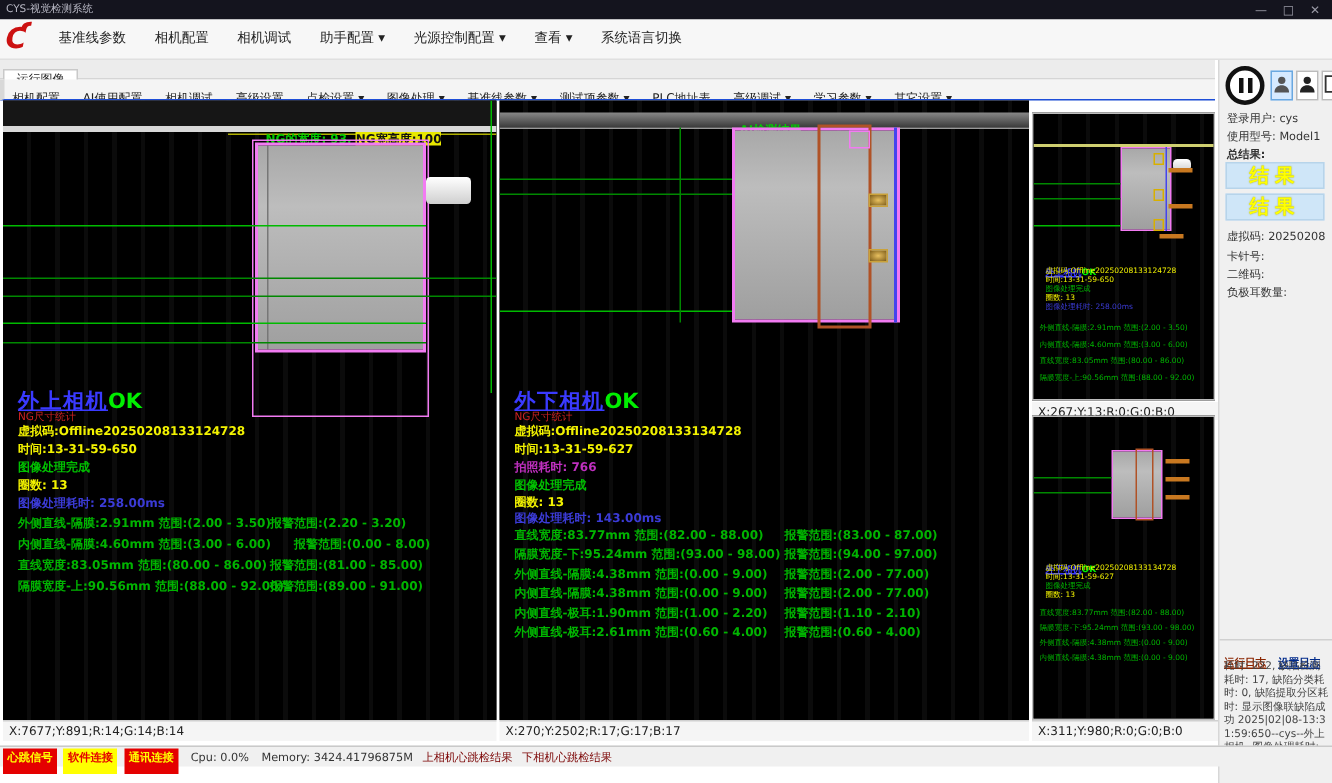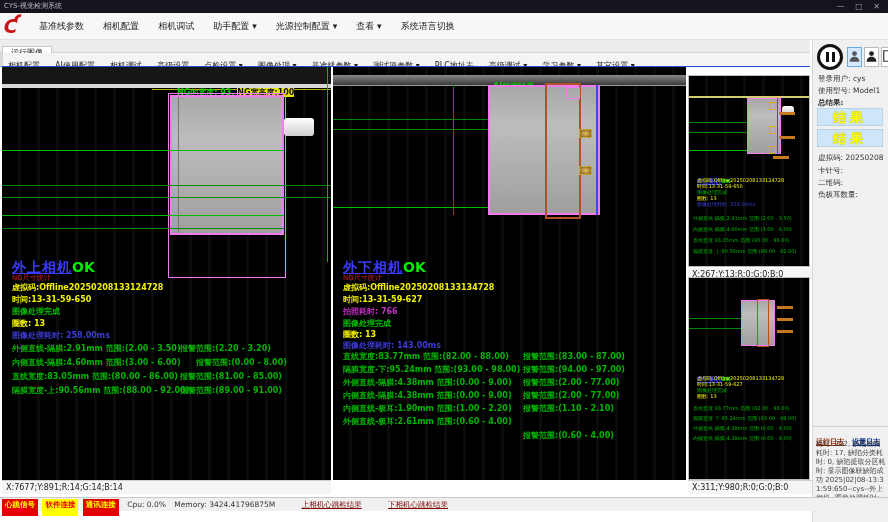--- a/index.html
+++ b/index.html
@@ -75,21 +75,21 @@
   .mini-b { font-size:5px; color:#3b3bd6; white-space:nowrap; }
   .tagbox { position:absolute; width:7px; height:8px; border:1px solid #d8b000; }
   .tagtxt { position:absolute; width:16px; height:3px; background:#c87820; }
 
   
   #statusbar { left:0; top:497px; width:888px; height:14px; background:#f0f0f0; border-top:1px solid #c9c9c9; font-size:7.5px; line-height:13px; }
   .badge { display:inline-block; padding:0 3px; margin-left:2px; font-weight:bold; height:17px; line-height:11px; margin-top:1px; vertical-align:top; }
   .badge.red { background:#e40000; color:#ffff00; }
   .badge.yellow { background:#ffff00; color:#e40000; }
   .sb-text { color:#333; margin-left:6px; }
-  .sb-link { color:#7a0000; text-decoration:underline; margin-left:24px; }
+  .sb-link { color:#7a0000; margin-left:4px; }
   svg { display:block; }
 </style>
 </head>
 <body>
 
 <div id="app">
 
   <div id="titlebar" class="abs">
     <span>CYS-视觉检测系统</span>
     <span id="win-controls" class="abs">
@@ -197,22 +197,23 @@
     <div class="abs t-mag" style="left:10px;top:239px;">拍照耗时: 766</div>
     <div class="abs t-grn" style="left:10px;top:251px;">图像处理完成</div>
     <div class="abs t-yel" style="left:10px;top:262px;">圈数: 13</div>
     <div class="abs t-blu" style="left:10px;top:273px;">图像处理耗时: 143.00ms</div>
 
     <div class="mrow" style="left:10px;top:284px;"><span>直线宽度:83.77mm 范围:(82.00 - 88.00)</span><span class="abs" style="left:180px;">报警范围:(83.00 - 87.00)</span></div>
     <div class="mrow" style="left:10px;top:297px;"><span>隔膜宽度-下:95.24mm 范围:(93.00 - 98.00)</span><span class="abs" style="left:180px;">报警范围:(94.00 - 97.00)</span></div>
     <div class="mrow" style="left:10px;top:310px;"><span>外侧直线-隔膜:4.38mm 范围:(0.00 - 9.00)</span><span class="abs" style="left:180px;">报警范围:(2.00 - 77.00)</span></div>
     <div class="mrow" style="left:10px;top:323px;"><span>内侧直线-隔膜:4.38mm 范围:(0.00 - 9.00)</span><span class="abs" style="left:180px;">报警范围:(2.00 - 77.00)</span></div>
     <div class="mrow" style="left:10px;top:336px;"><span>内侧直线-极耳:1.90mm 范围:(1.00 - 2.20)</span><span class="abs" style="left:180px;">报警范围:(1.10 - 2.10)</span></div>
-    <div class="mrow" style="left:10px;top:349px;"><span>外侧直线-极耳:2.61mm 范围:(0.60 - 4.00)</span><span class="abs" style="left:180px;margin-top:14px;">报警范围:(0.60 - 4.00)</span></div>
-  </div>
+    <div class="mrow" style="left:10px;top:349px;"><span>外侧直线-极耳:2.61mm 范围:(0.60 - 4.00)</span><span class="abs" style="left:180px;">报警范围:(0.60 - 4.00)</span></div>
+  </div>
+  <div class="coordbar" style="left:333px;top:480px;width:353px;height:14px;">X:270;Y:2502;R:17;G:17;B:17</div>
 
   <div id="thumb-top" class="abs">
     <div class="stripes"></div>
     <div class="hline" style="left:0;top:20px;width:122px;background:#cfcf70;height:2px;"></div>
     <div class="block" style="left:58px;top:22px;width:34px;height:56px;border-width:1px;"></div>
     <div class="connector" style="left:93px;top:30px;width:12px;height:8px;"></div>
     <div class="vline" style="left:88px;top:22px;height:56px;background:#4444ee;"></div>
     <div class="tagbox" style="left:80px;top:26px;"></div>
     <div class="tagbox" style="left:80px;top:50px;"></div>
     <div class="tagbox" style="left:80px;top:70px;"></div>

